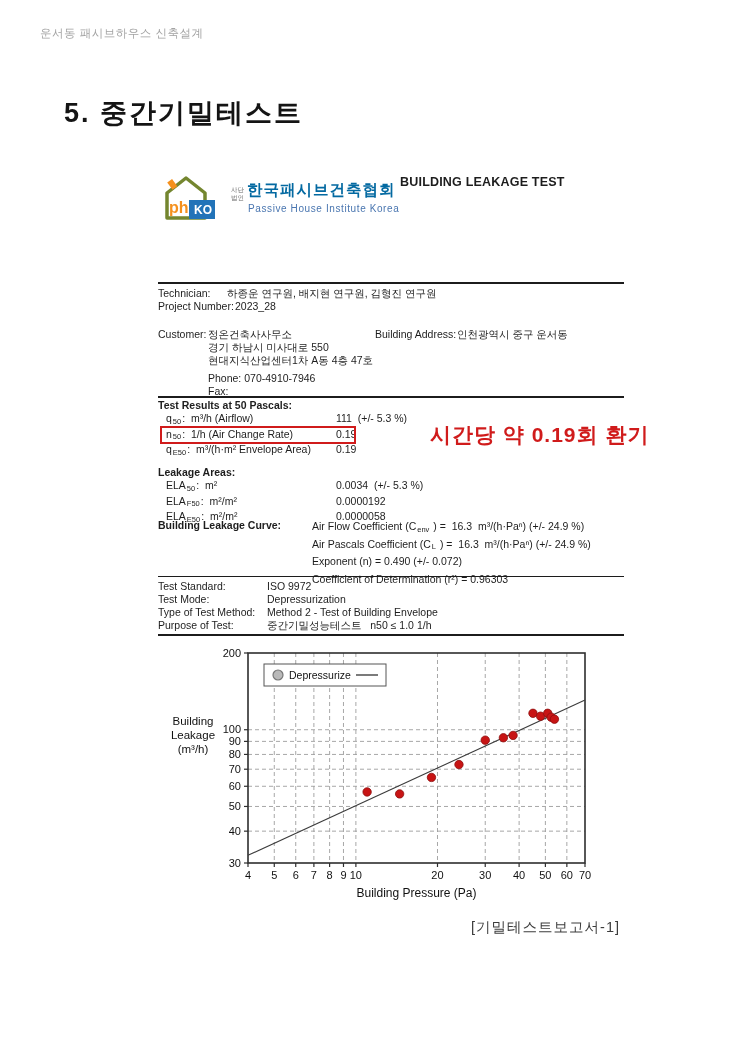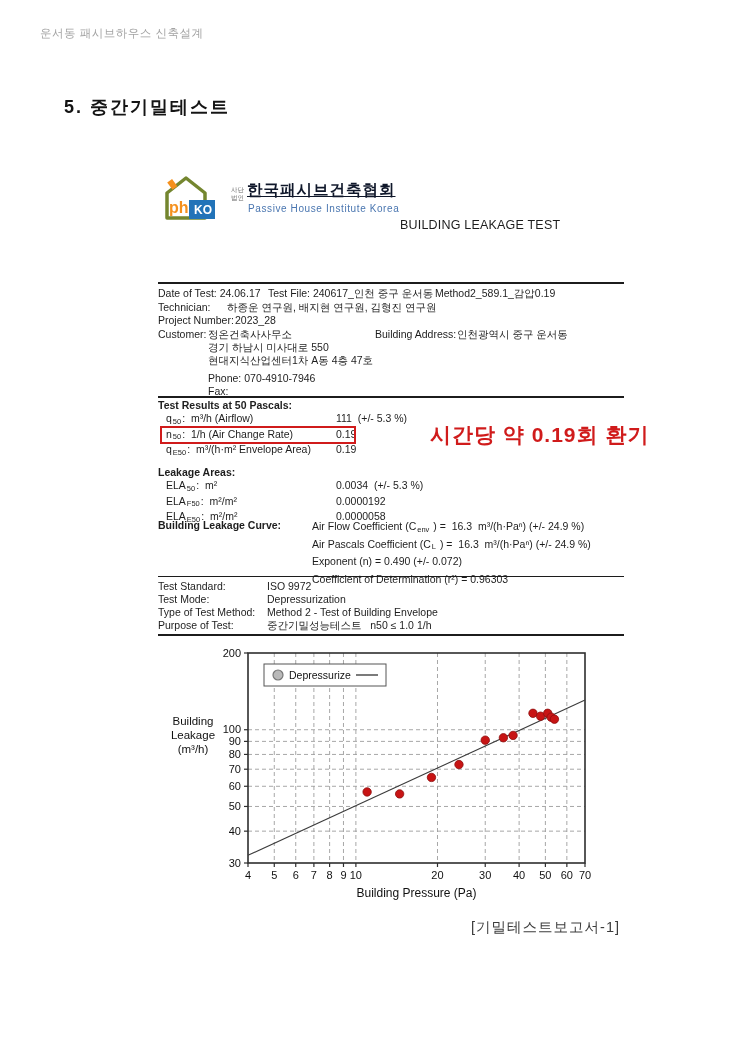--- a/index.html
+++ b/index.html
@@ -1,31 +1,31 @@
 <!DOCTYPE html>
 <html style="--red: #d01b1b;"><head>
 <meta charset="utf-8">
 <style>
   html,body{margin:0;padding:0;background:#ffffff;}
   .page{position:relative;width:750px;height:1061px;background:#fff;overflow:hidden;
         font-family:"Liberation Sans","DejaVu Sans",sans-serif;color:#1d1d1d;}
 
   .doc-header{position:absolute;left:40px;top:26px;font-size:11.5px;color:#a3a3a3;letter-spacing:.5px;}
-  .section-title{position:absolute;left:64px;top:95px;margin:0;font-size:18px;font-weight:800;
+  .section-title{position:absolute;left:64px;top:95px;margin:0;font-size:27px;font-weight:800;
                  color:#141414;letter-spacing:2px;}
 
   .report{position:absolute;left:158px;top:170px;width:466px;font-size:10.5px;line-height:13px;}
 
   .logo-row{position:absolute;left:0;top:0;width:240px;height:56px;}
   .logo-mark{position:absolute;left:0;top:2px;}
   .org-prefix{position:absolute;left:73px;top:16px;width:14px;font-size:6.5px;line-height:7.5px;color:#666;}
-  .org-kr{position:absolute;left:89px;top:13px;font-size:15.5px;font-weight:800;color:#0f172a;letter-spacing:1px;white-space:nowrap;text-decoration:underline;}
+  .org-kr{position:absolute;left:89px;top:13px;font-size:15.5px;font-weight:800;color:#0369a1;letter-spacing:1px;white-space:nowrap;}
   .org-en{position:absolute;left:90px;top:32px;font-size:10px;color:#4a76b0;letter-spacing:.6px;white-space:nowrap;}
 
-  .report-heading{position:absolute;left:242px;top:6px;font-size:12.5px;font-weight:normal;letter-spacing:.2px;margin-top:43px;}
+  .report-heading{position:absolute;left:242px;top:6px;font-size:12.5px;font-weight:bold;letter-spacing:.2px;}
 
   .rule{position:absolute;left:0;width:466px;background:#1c1c1c;}
   .rule-1{top:112px;height:2px;}
   .rule-2{top:226px;height:2px;}
   .rule-3{top:406px;height:1px;}
   .rule-4{top:464px;height:2px;}
 
   .meta{position:absolute;left:0;top:117px;width:466px;}
   .meta-line1{position:relative;height:14px;}
   .seg{position:absolute;top:0;white-space:nowrap;}
@@ -93,25 +93,20 @@
       <div class="org-prefix">사단법인</div>
       <div class="org-kr">한국패시브건축협회</div>
       <div class="org-en">Passive House Institute Korea</div>
     </div>
 
     <div class="report-heading">BUILDING LEAKAGE TEST</div>
 
     <div class="rule rule-1"></div>
 
     <div class="meta">
-      <div class="meta-line1">
-          <span class="seg seg-a"><span class="lbl">Date of Test:</span> <span>24.06.17</span></span>
-          <span class="seg seg-b"><span class="lbl">Test File:</span> <span>240617_인천 중구 운서동</span></span>
-          <span class="seg seg-c">Method2_589.1_감압0.19</span>
-        </div>
       <div class="meta-line"><span class="lbl w69">Technician:</span><span>하종운 연구원, 배지현 연구원, 김형진 연구원</span></div>
       <div class="meta-line"><span class="lbl w77">Project Number:</span><span>2023_28</span></div>
     </div>
 
     <div class="customer">
       <div class="cust-left">
         <div class="cust-line"><span class="lbl w50">Customer:</span><span>정온건축사사무소</span></div>
         <div class="cust-line cust-indent">경기 하남시 미사대로 550</div>
         <div class="cust-line cust-indent">현대지식산업센터1차 A동 4층 47호</div>
         <div class="cust-line cust-indent cust-phone"><span class="lbl">Phone:</span> <span>070-4910-7946</span></div>

